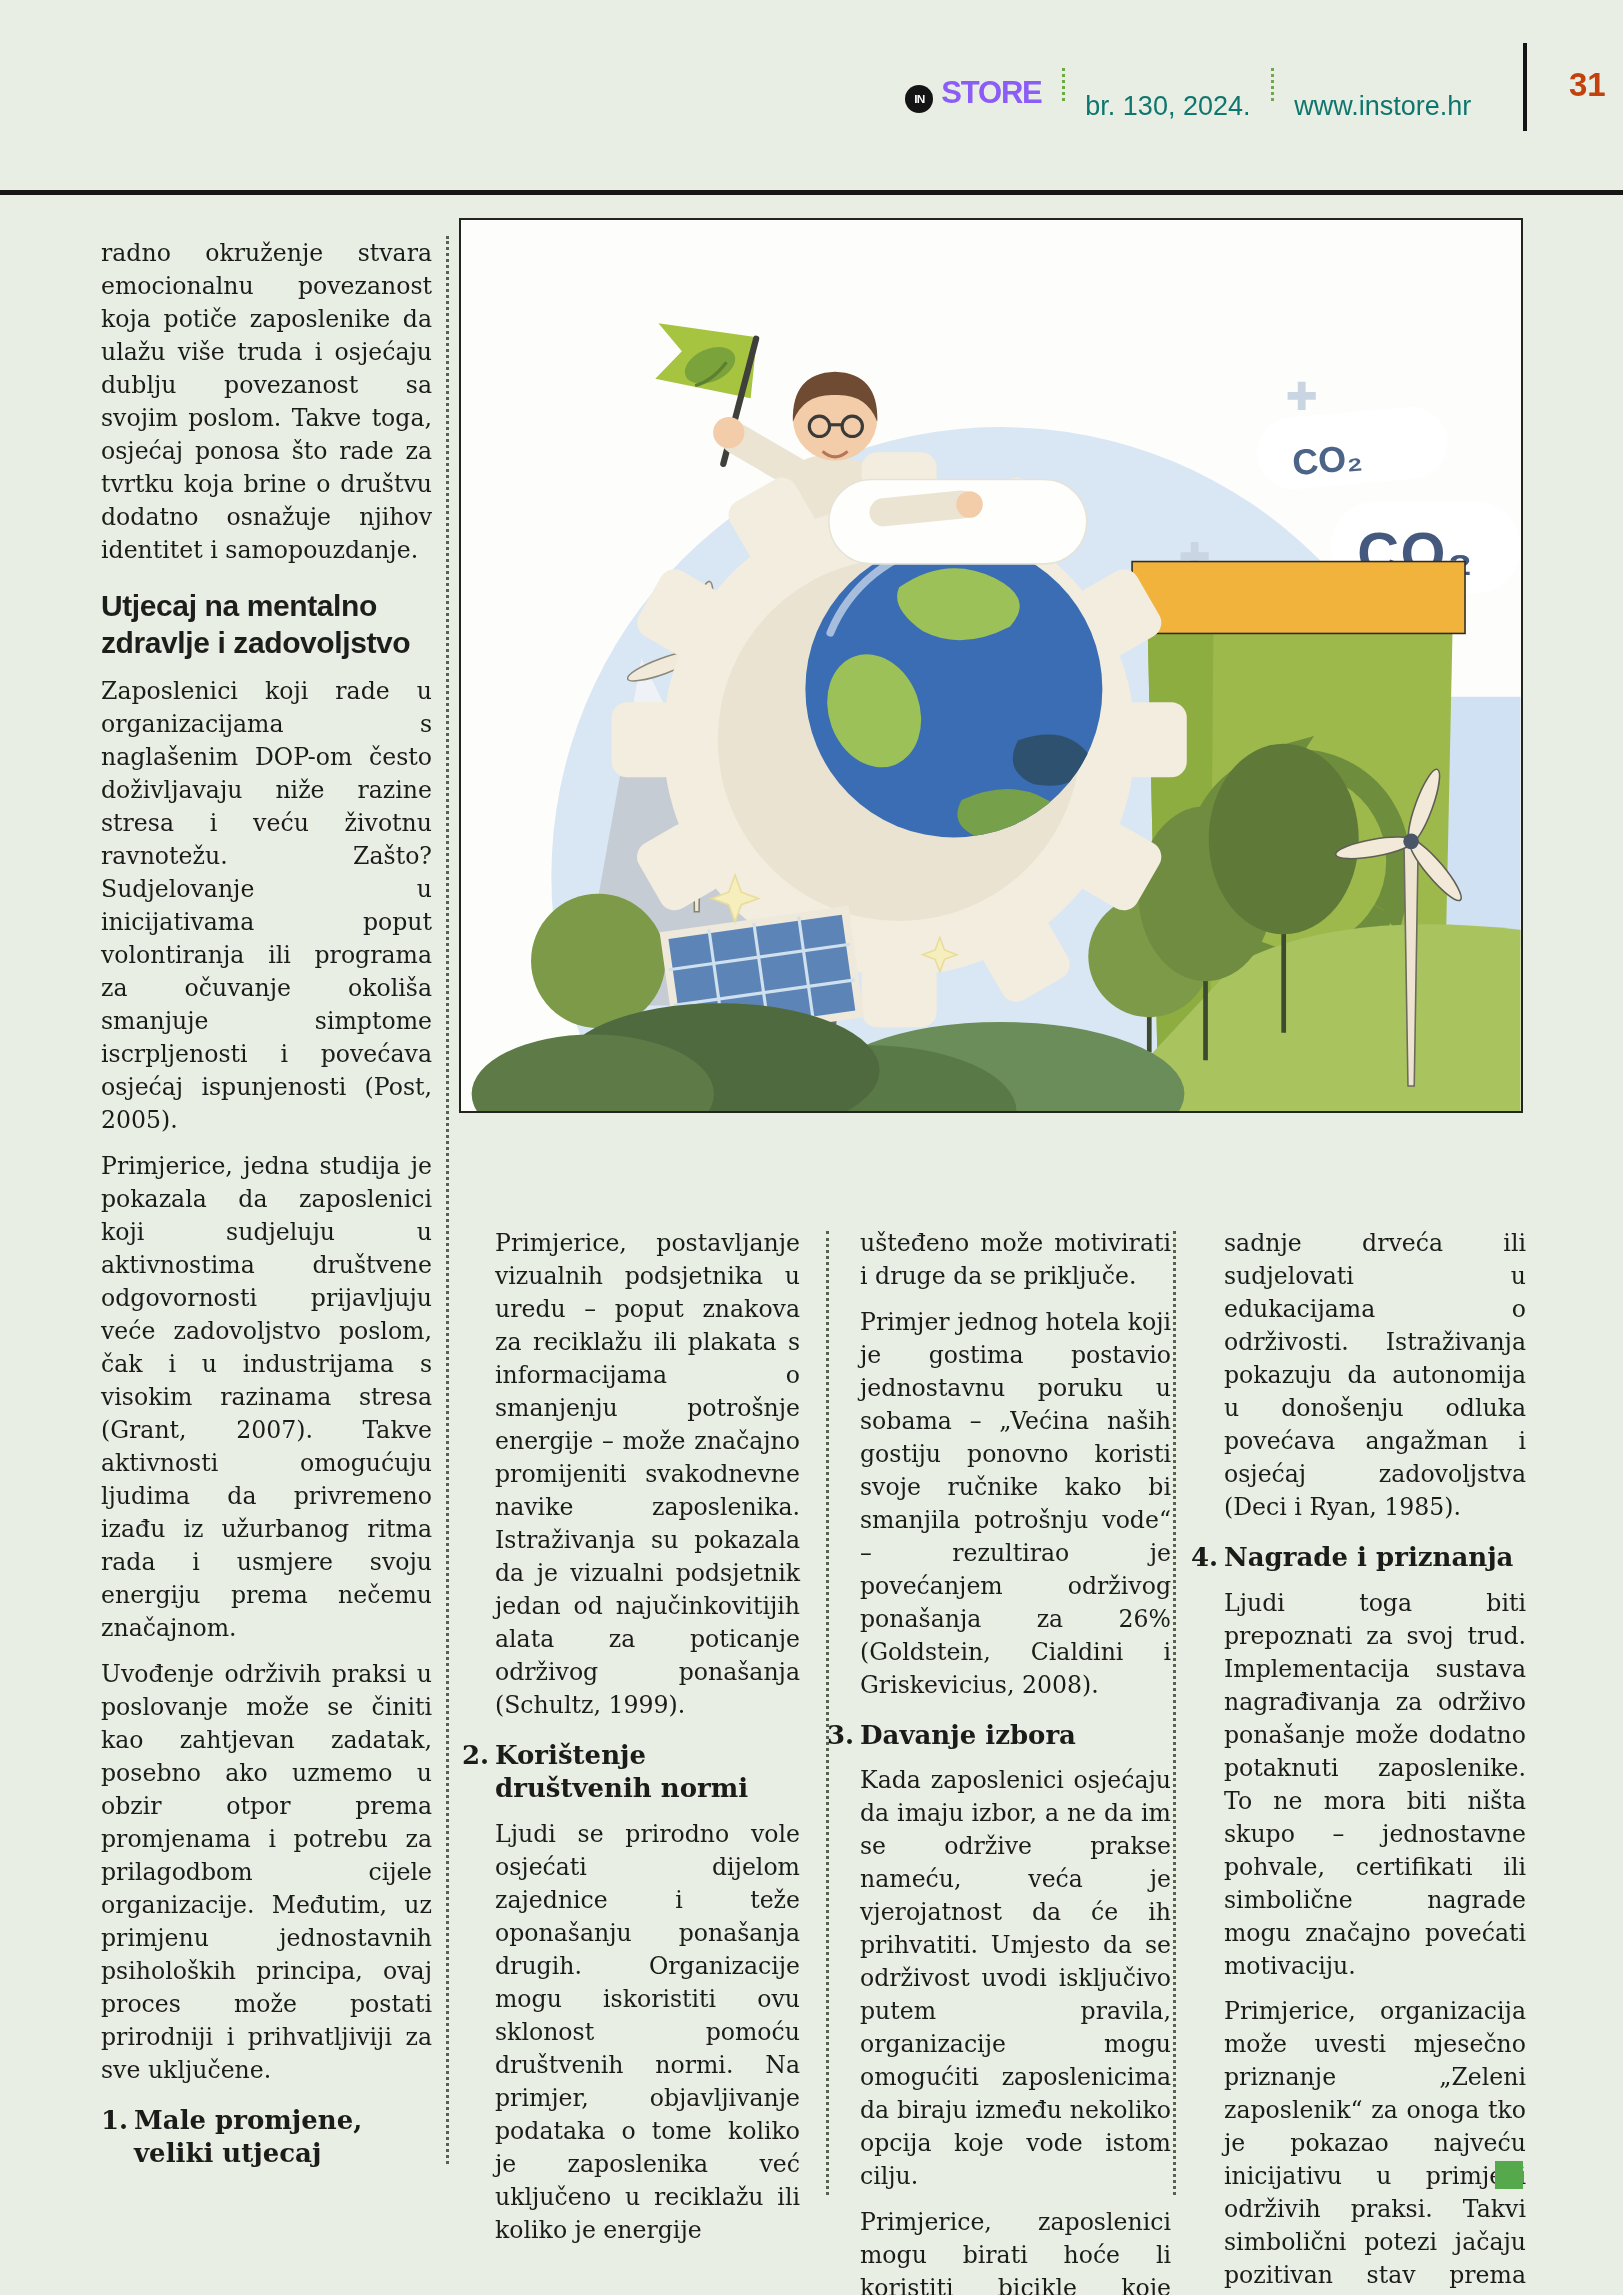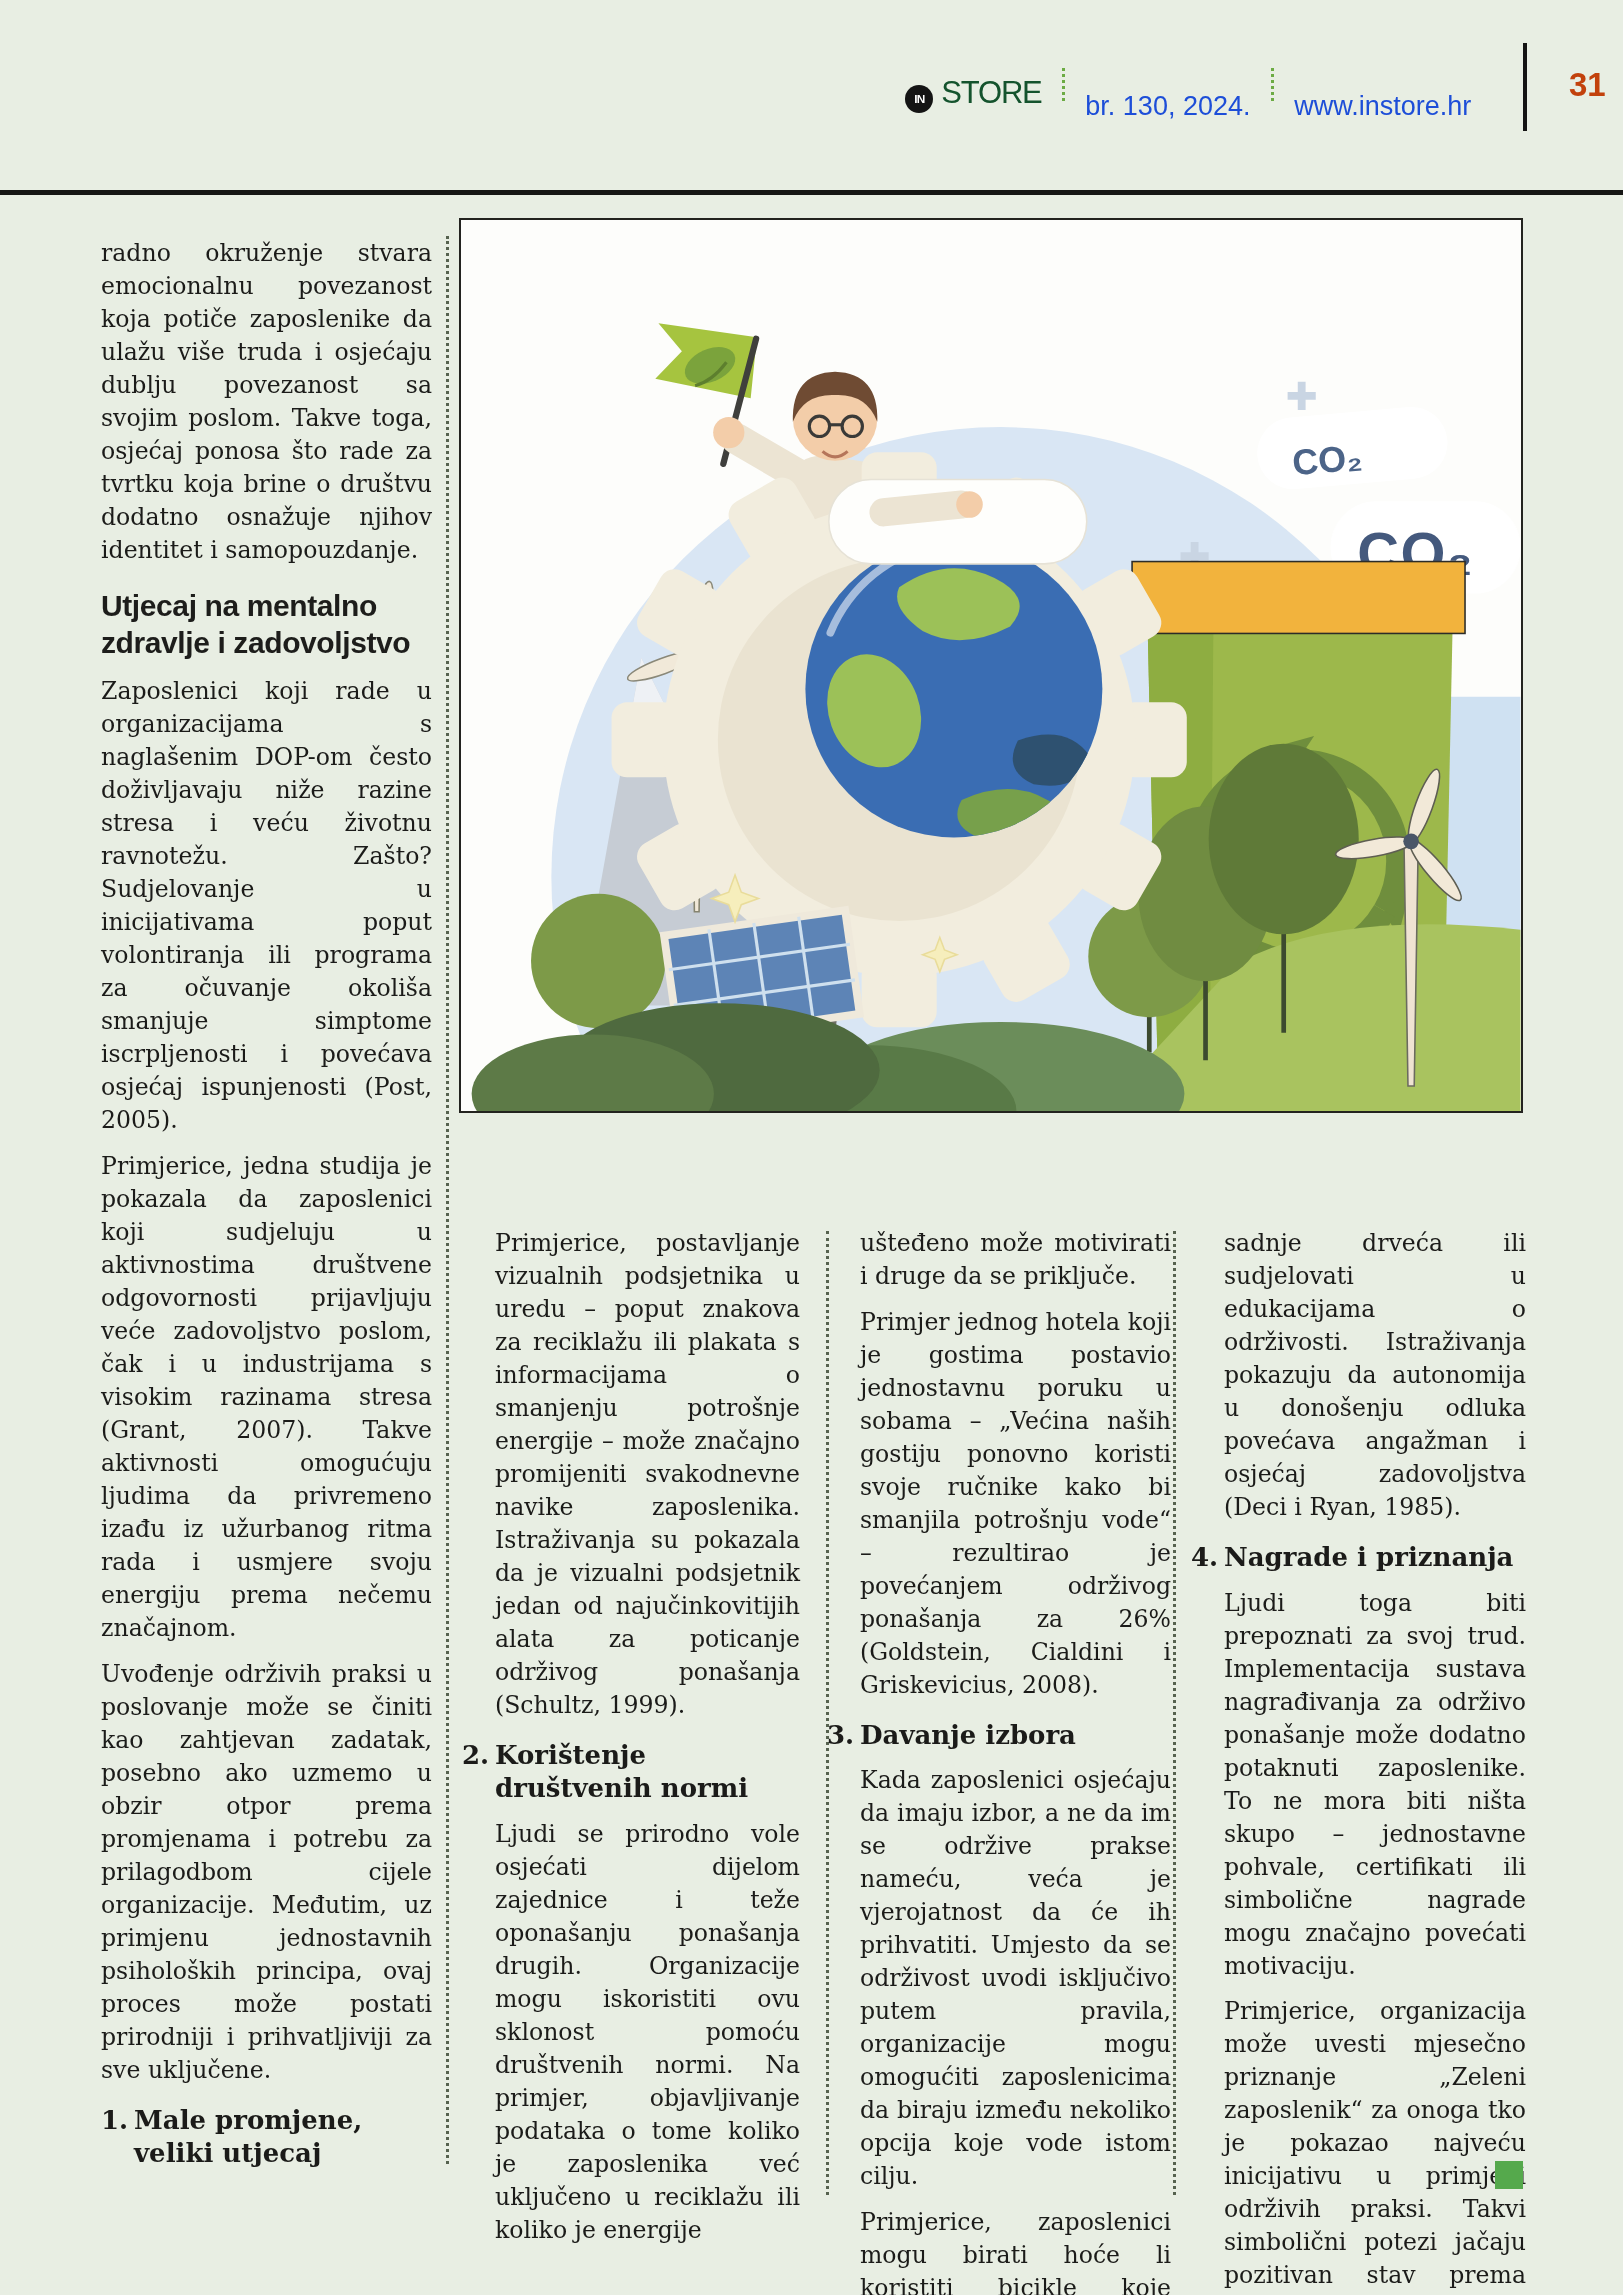--- a/index.html
+++ b/index.html
@@ -14,23 +14,23 @@
     position:absolute;top:57px;right:17.3px;height:55px;
     display:flex;align-items:center;gap:20.4px;
     font-family:"Liberation Sans", sans-serif;
   }
   .logo-wrap{display:flex;align-items:center;gap:7.9px;}
   .logo-circle{
     width:28px;height:28px;border-radius:50%;background:#141414;
     display:flex;align-items:center;justify-content:center;
     color:#fff;font-weight:bold;font-size:11.8px;letter-spacing:-0.8px;margin-top:28px;
   }
-  .logo-store{font-weight:400;font-size:31px;letter-spacing:-1.2px;color:#14532d;margin-top:16px;}
+  .logo-store{font-weight:700;font-size:31px;letter-spacing:-1.2px;color:#8b5cf6;margin-top:16px;}
   .hdr-dots{width:0;height:33px;border-left:3.9px dotted #6cab44;}
-  .hdr-item{font-size:27px;color:#1d4ed8;margin-top:44px;}
+  .hdr-item{font-size:27px;color:#0f766e;margin-top:44px;}
   .hdr-bar{width:3.9px;height:88px;background:#141414;margin:0 22px 0 31px;margin-top:4.7px;}
   .hdr-page{font-weight:900;font-size:33px;color:#c2410c;}
   
   .top-rule{position:absolute;left:0;top:190px;width:1623px;height:4.7px;background:#161614;}
   
   .col{position:absolute;text-align:justify;font-size:23.6px;line-height:33px;}
   .col p{margin:0 0 12.6px 0;}
   .col1{left:101px;top:237px;width:331px;}
   .col2{left:495px;top:1227px;width:305px;}
   .col3{left:860px;top:1227px;width:311px;}

